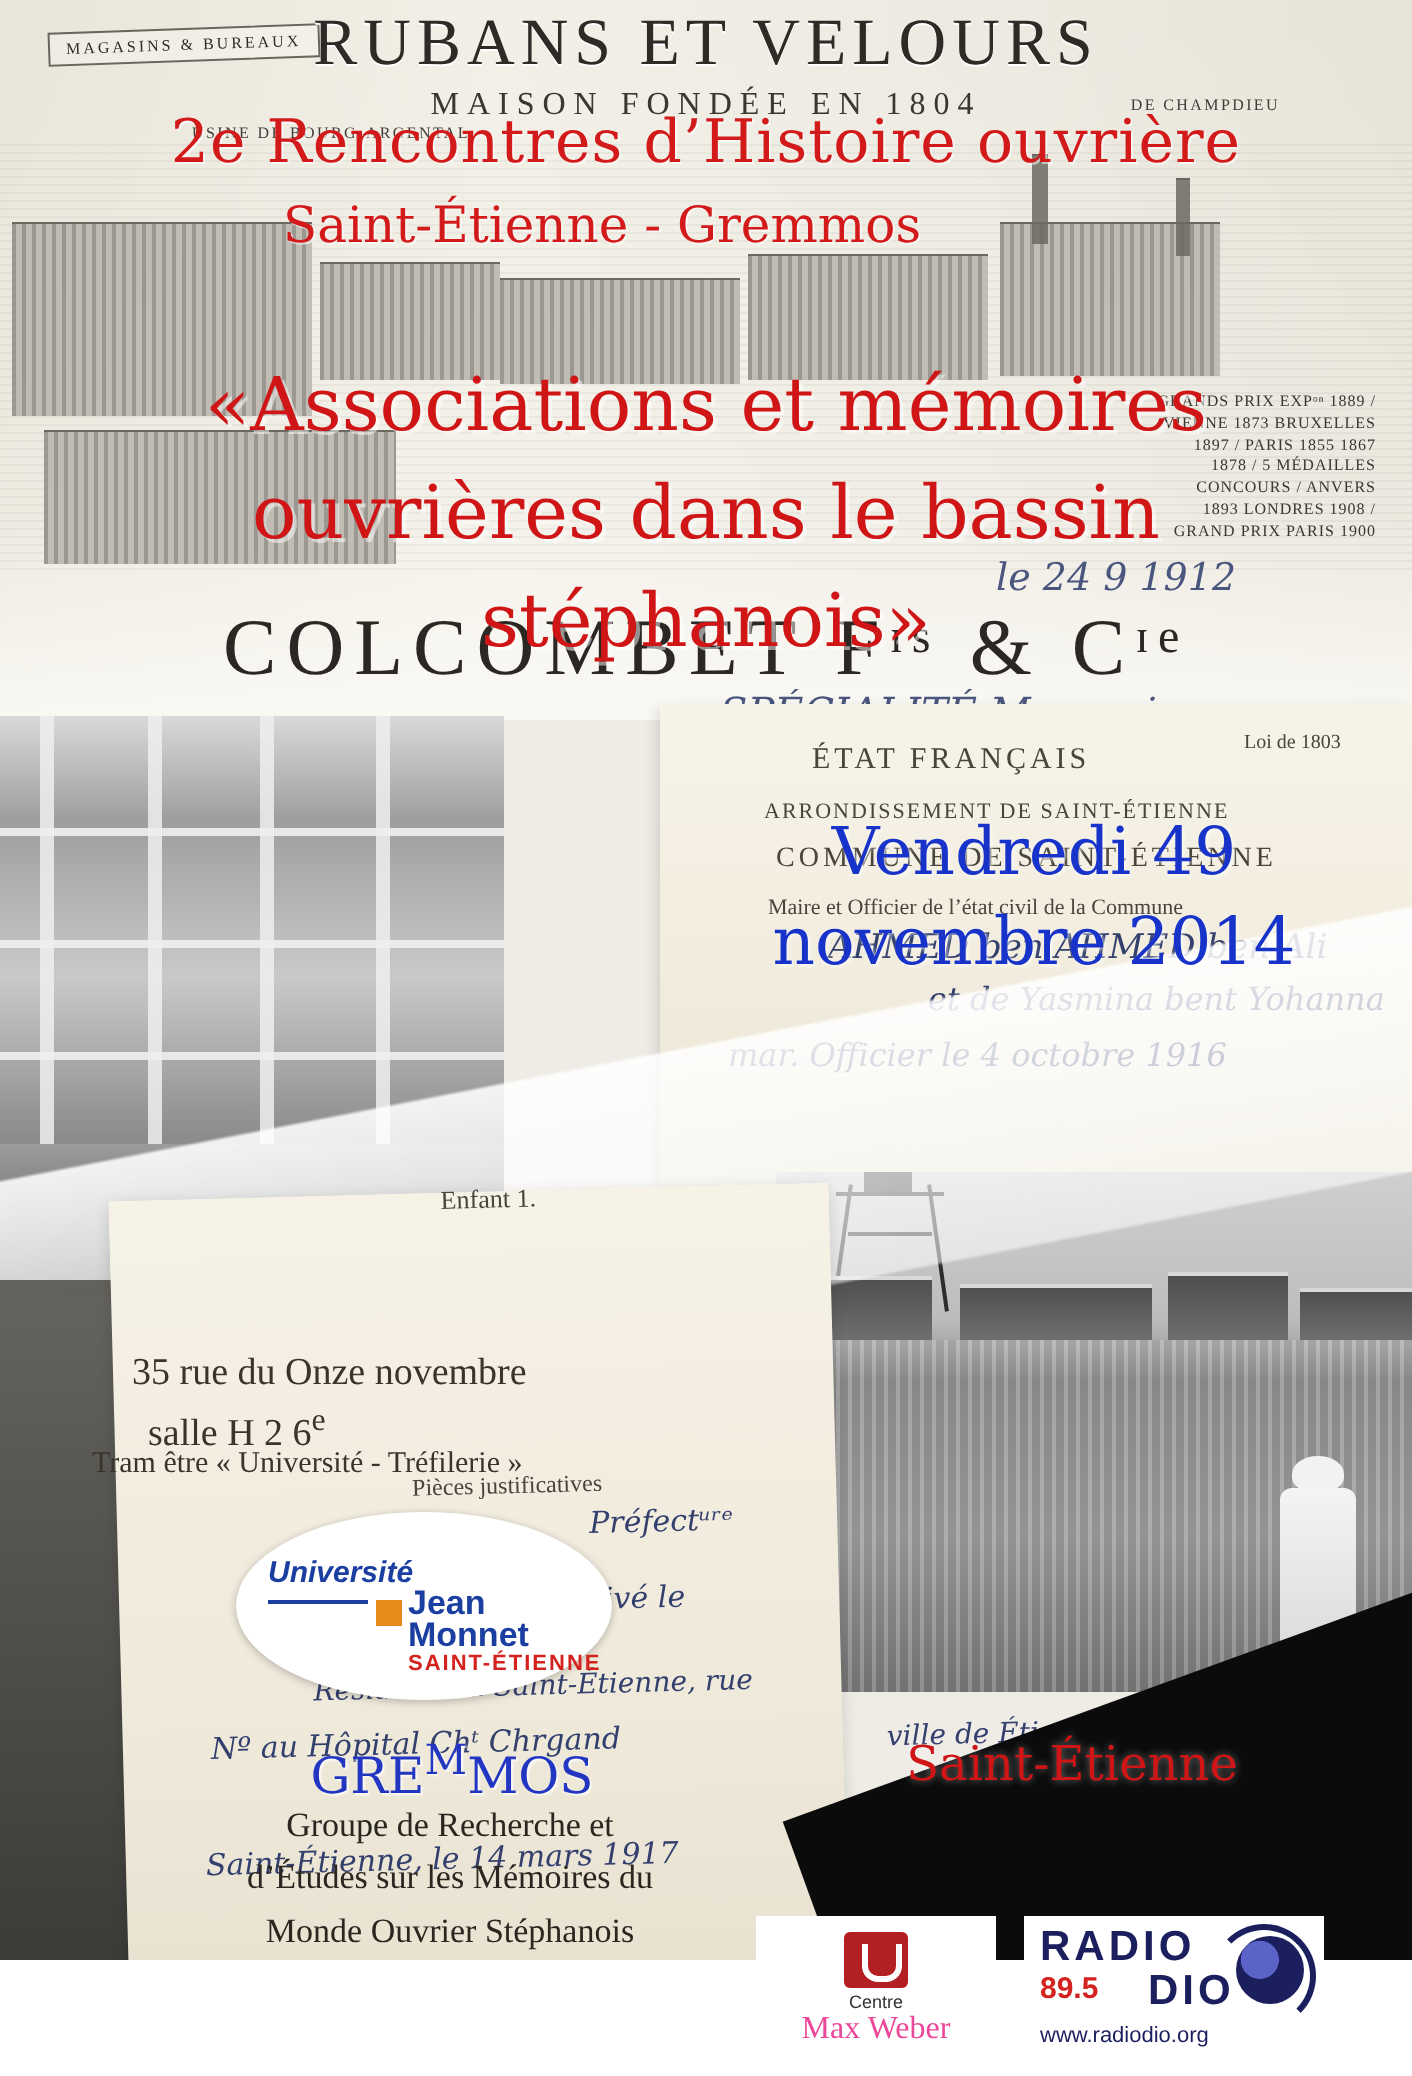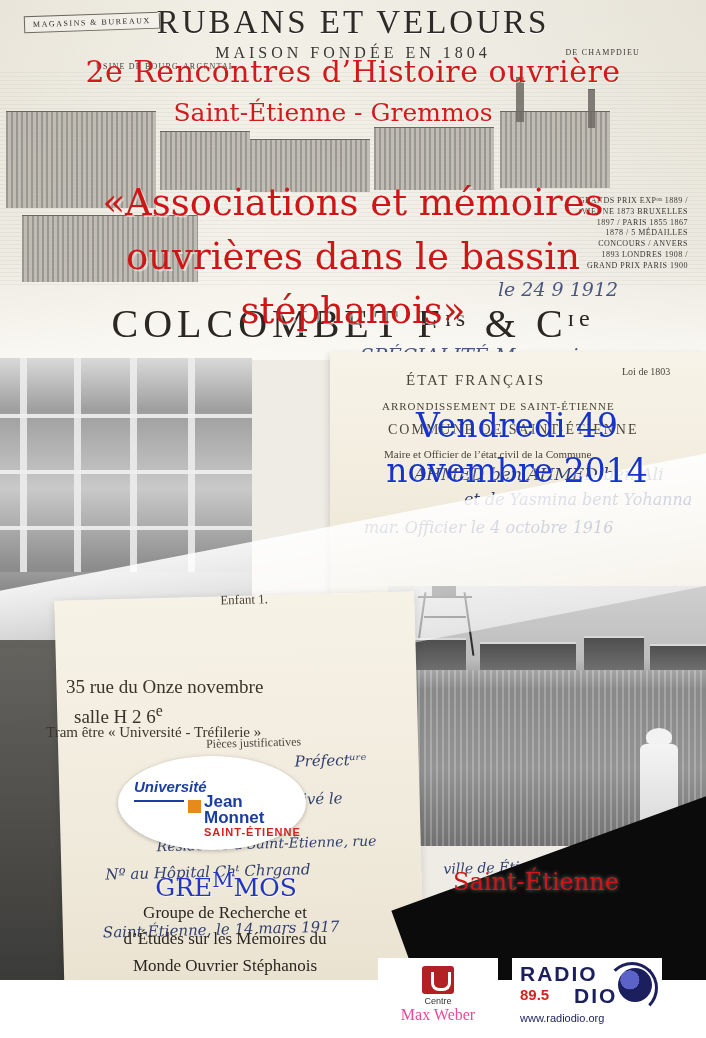--- a/index.html
+++ b/index.html
@@ -193,21 +193,20 @@
     left: 0; top: 54px; width: 706px; text-align: center;
     font-family: "DejaVu Serif", serif;
     font-size: 30px; color: #d21a1a; letter-spacing: 0.5px;
     text-shadow: 1px 1px 0 rgba(255,255,255,0.55);
   }
   .t-stetienne {
     left: 0; top: 98px; width: 602px; text-align: center;
     font-family: "DejaVu Serif", serif;
     font-size: 25px; color: #d21a1a;
     text-shadow: 1px 1px 0 rgba(255,255,255,0.55);
-    padding-left: 32px;
   }
   .t-theme {
     left: 26px; top: 176px; width: 654px; text-align: center;
     font-family: "DejaVu Serif", serif;
     font-size: 37px; line-height: 1.46;
     color: #cf1515;
     text-shadow: 2px 2px 0 rgba(255,255,255,0.5);
   }
   .t-date {
     left: 352px; top: 404px; width: 330px; text-align: center;

